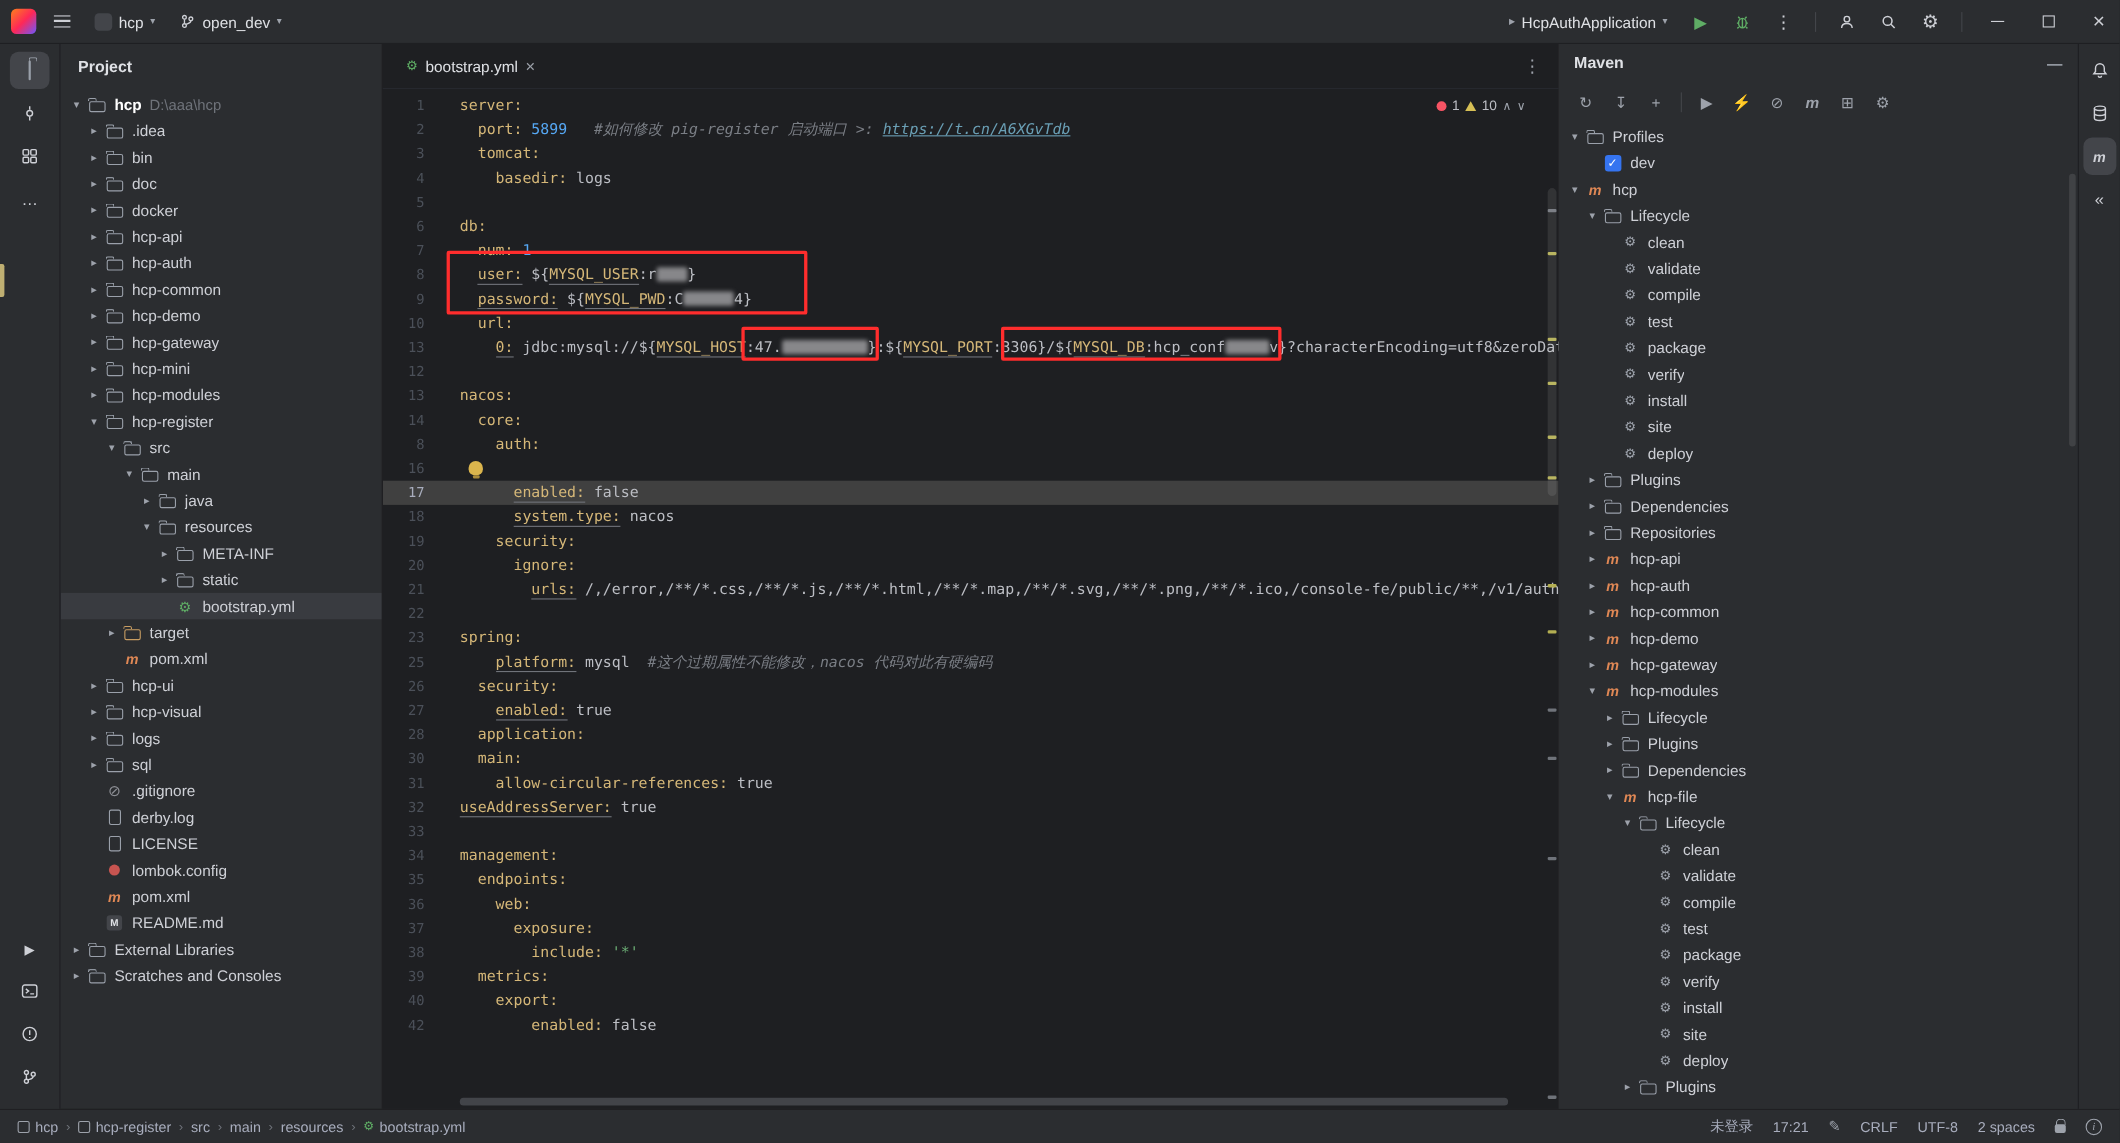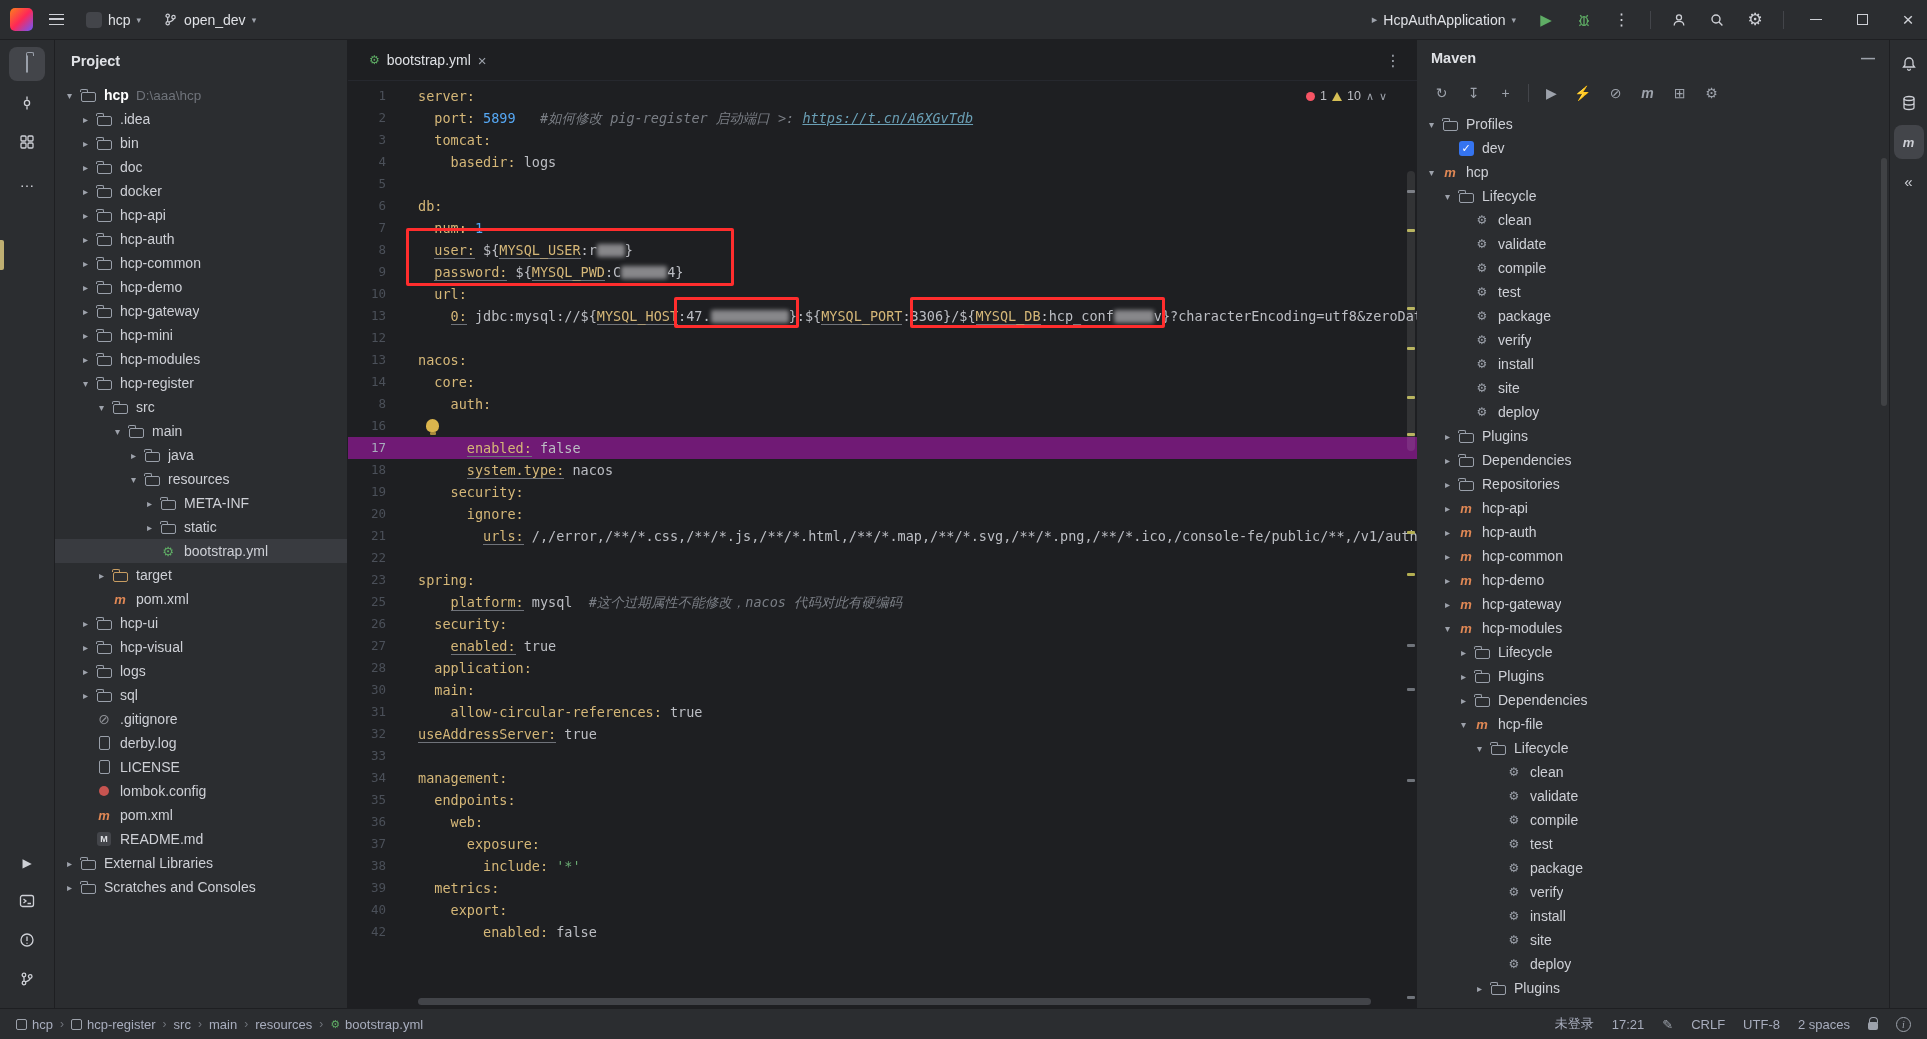--- a/index.html
+++ b/index.html
@@ -69,21 +69,21 @@
            display:flex;align-items:center;justify-content:center}
 
   
   .editor-col{flex:1;min-width:0;background:#1e1f22;display:flex;flex-direction:column;position:relative}
   .tabbar{height:41px;flex:none;display:flex;align-items:center;padding-left:8px;border-bottom:1px solid #26282e}
   .tab{display:flex;align-items:center;gap:7px;height:100%;padding:0 13px;font-size:14px;color:#dfe1e5}
   .tab-close{color:#9da2ab;font-size:15px}
   .tabbar-more{margin-left:auto;padding-right:16px;color:#9da2ab;font-size:16px}
   .editor-body{flex:1;position:relative;overflow:hidden;padding-top:4px}
   .code-line{display:flex;height:22px;line-height:22px;font-family:"DejaVu Sans Mono","Liberation Mono",monospace;font-size:13.5px}
-  .code-line.caret{background:#701a75}
+  .code-line.caret{background:#404040}
   .ln{width:50px;flex:none;text-align:right;padding-right:12px;color:#4b5059;font-size:12.5px}
   .caret .ln{color:#a8adbd}
   .lt{white-space:pre;margin-left:20px;color:#bcbec4}
   .c-p{color:#bcbec4}
   .c-k{color:#d5b778}
   .c-v{color:#bcbec4}
   .c-n{color:#56a8f5}
   .c-s{color:#6aab73}
   .c-c{color:#7a7e85;font-style:italic}
   .c-cl{color:#6a9fb5;font-style:italic;text-decoration:underline}

